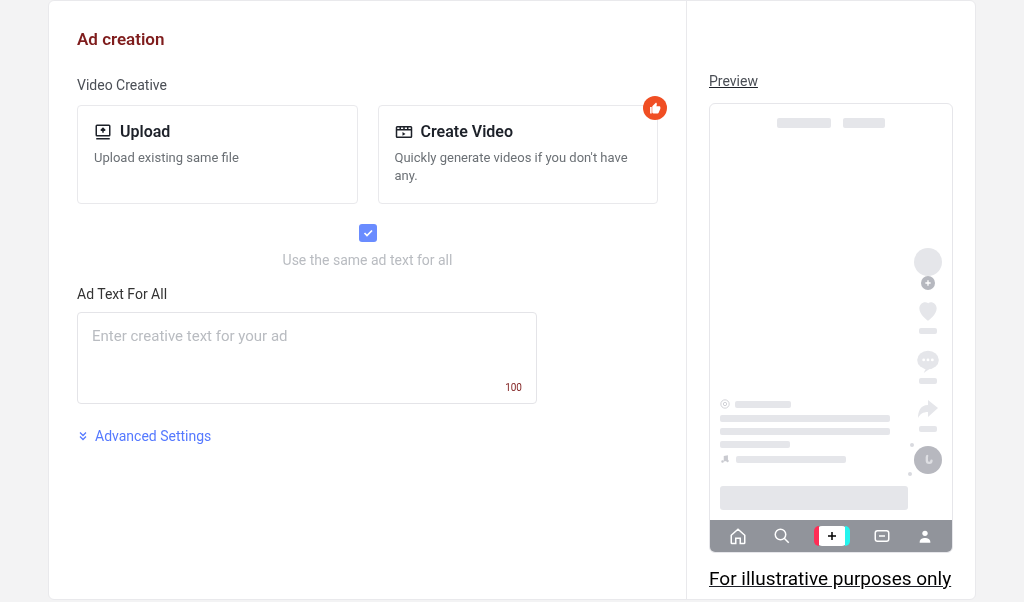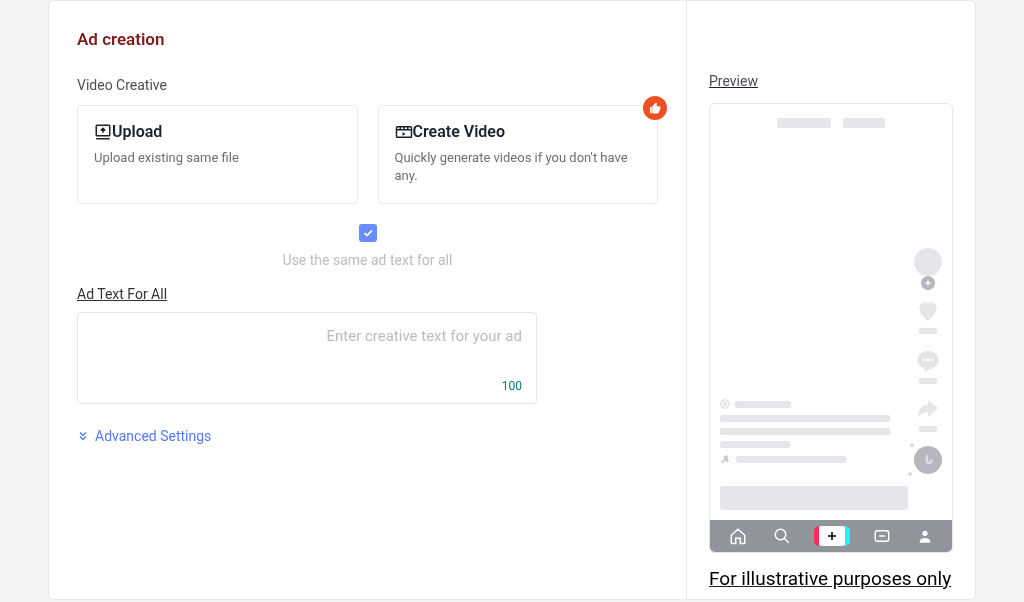--- a/index.html
+++ b/index.html
@@ -52,21 +52,21 @@
     padding: 16px 16px 18px 16px;
     position: relative;
     cursor: pointer;
   }
   .card-title {
     font-size: 16px;
     font-weight: 600;
     color: #1d2129;
     display: flex;
     align-items: flex-end;
-    gap: 0;
+    gap: 8px;
     margin-bottom: 8px;
   }
   .card-desc {
     font-size: 13px;
     color: #6b7075;
     line-height: 1.4;
   }
   .thumb-badge {
     position: absolute;
     top: -10px;
@@ -96,48 +96,46 @@
     justify-content: center;
   }
   .checkbox-label {
     font-size: 14px;
     color: #b9bcc1;
   }
   .field-label {
     font-size: 14px;
     color: #333;
     margin-bottom: 10px;
-    text-decoration: underline;
   }
   .textarea-wrap {
     border: 1px solid #e4e4e8;
     border-radius: 4px;
     padding: 14px 14px 10px 14px;
     display: flex;
     flex-direction: column;
     min-height: 92px;
     width: 460px;
     margin-bottom: 24px;
   }
   .textarea-wrap textarea {
     border: none;
     outline: none;
     resize: none;
     font-family: inherit;
     font-size: 15px;
     color: #333;
     flex: 1;
     height: 40px;
-    text-align: right;
   }
   .textarea-wrap textarea::placeholder { color: #b9bcc1; }
   .counter {
     align-self: flex-end;
-    font-size: 12px;
-    color: #0f766e;
+    font-size: 10px;
+    color: #7f1d1d;
   }
   .adv-settings {
     color: #5579ff;
     font-size: 14px;
     display: flex;
     align-items: center;
     gap: 6px;
     cursor: pointer;
     width: fit-content;
   }

